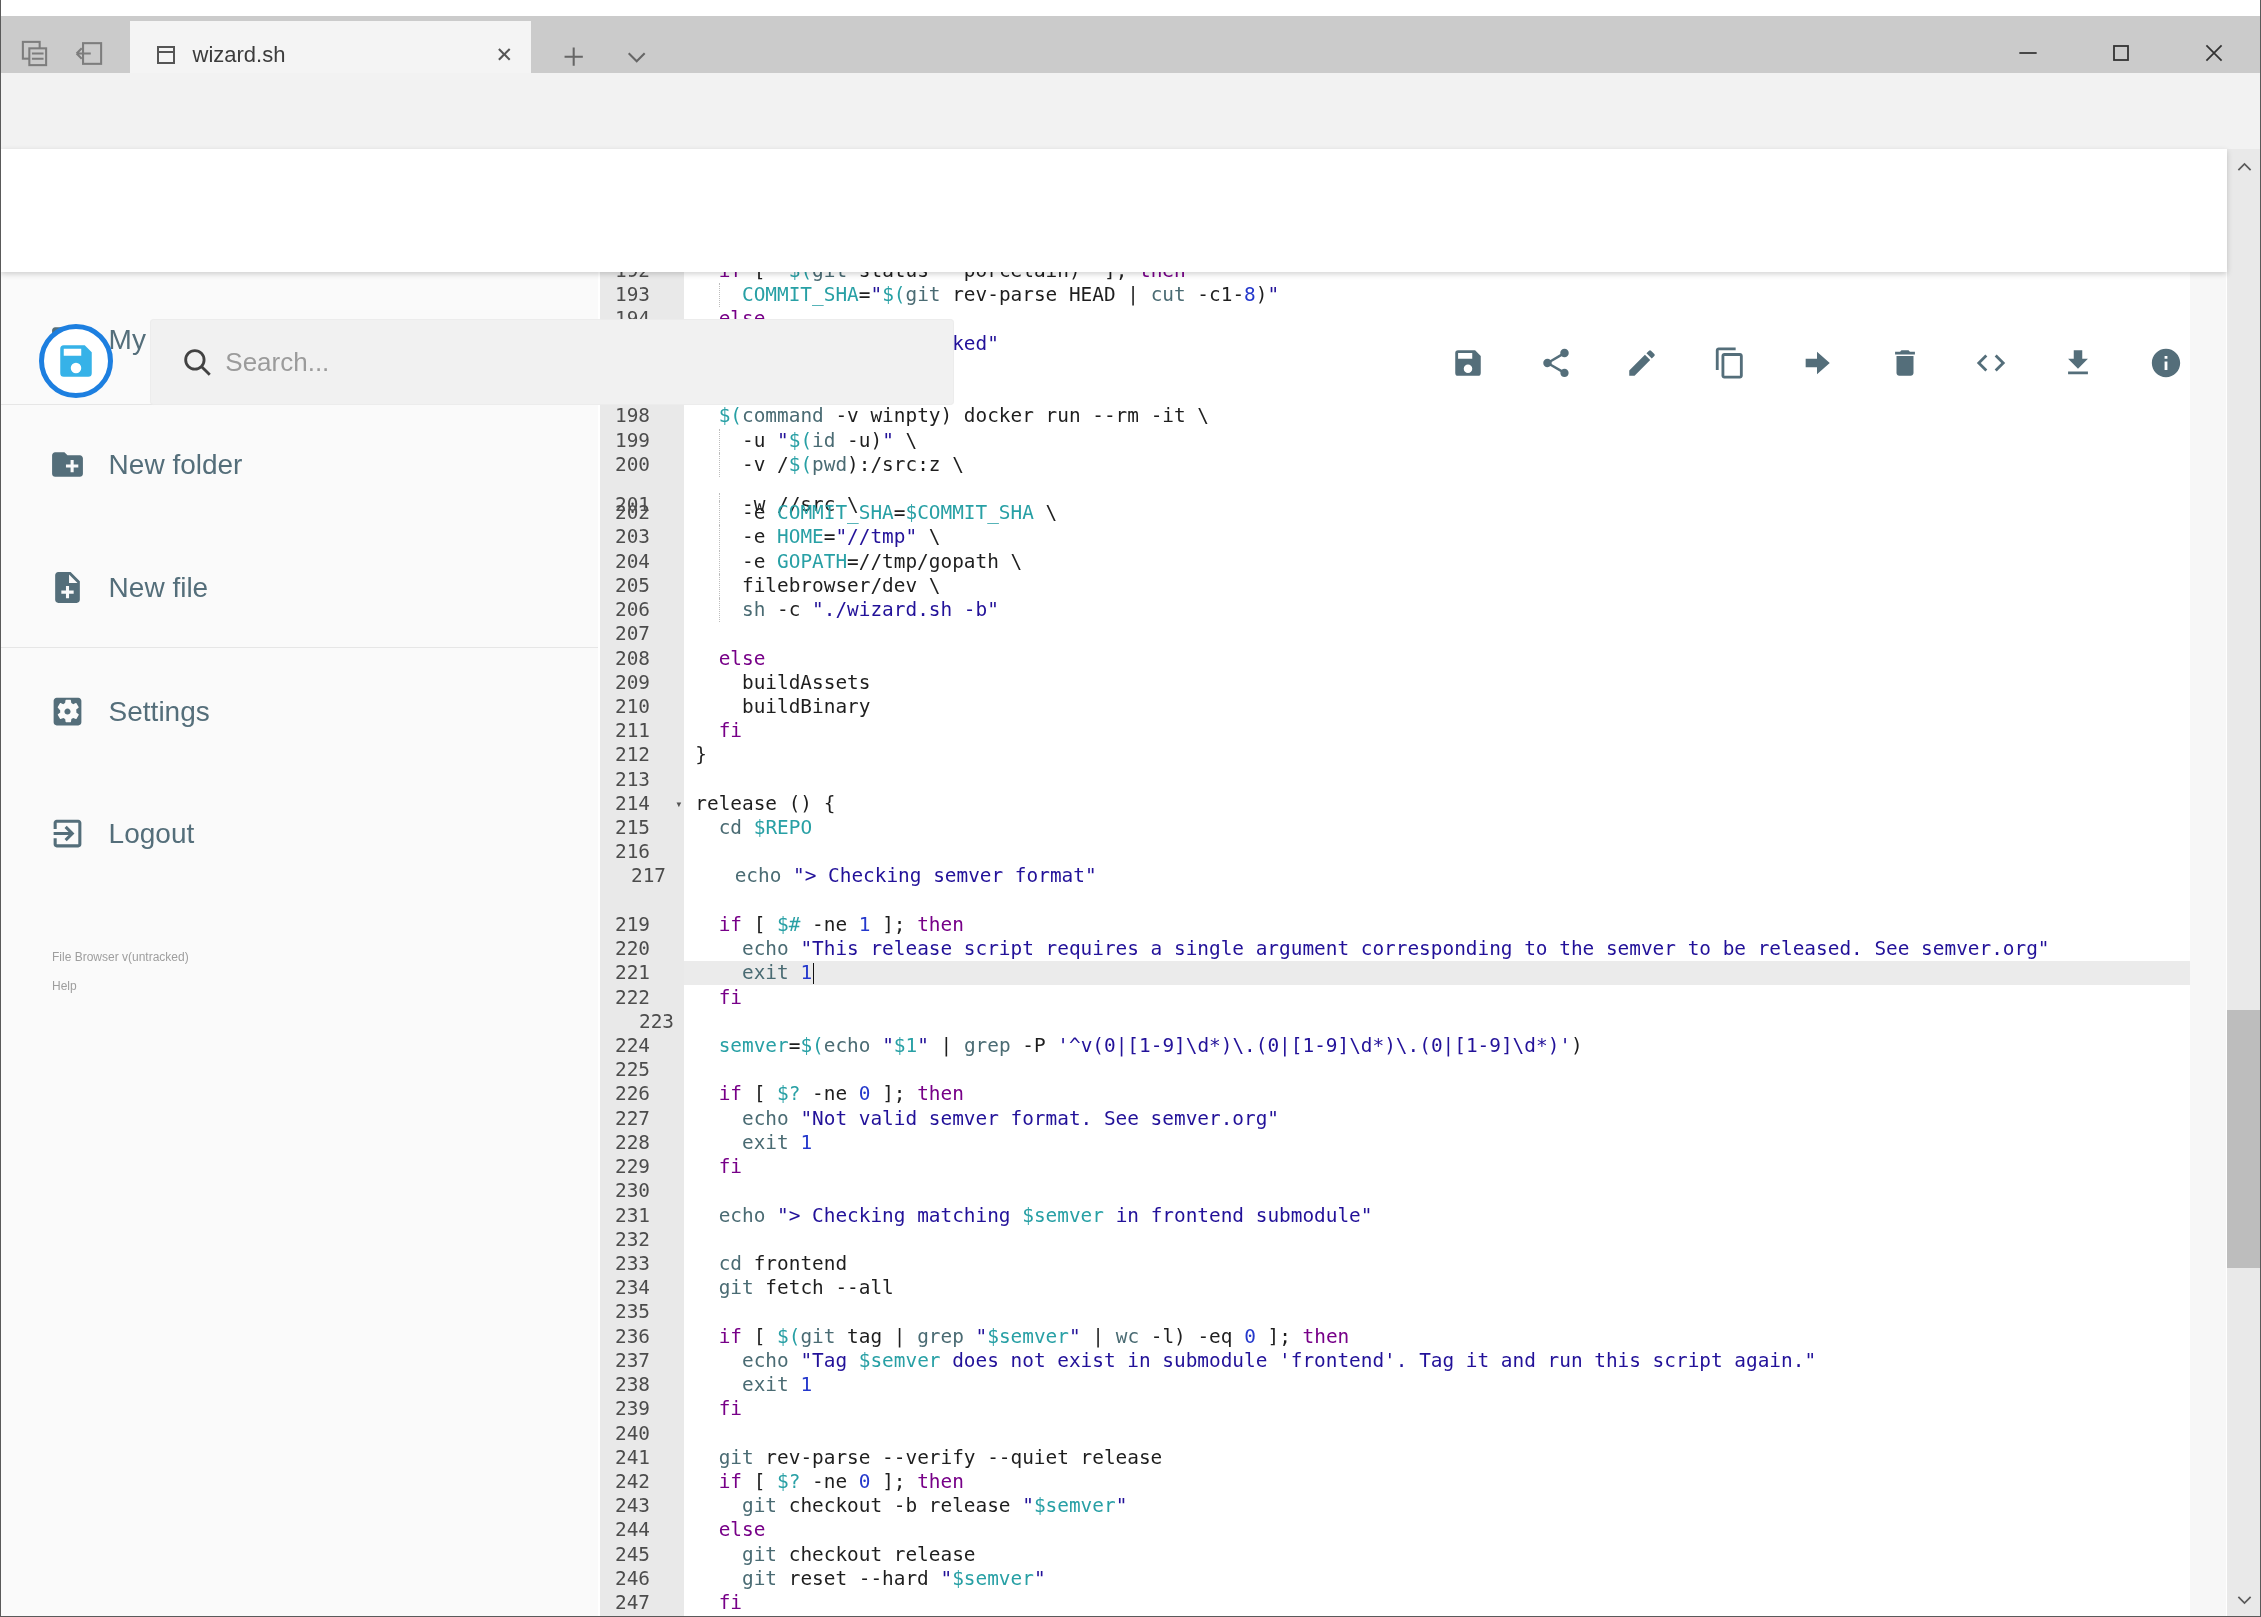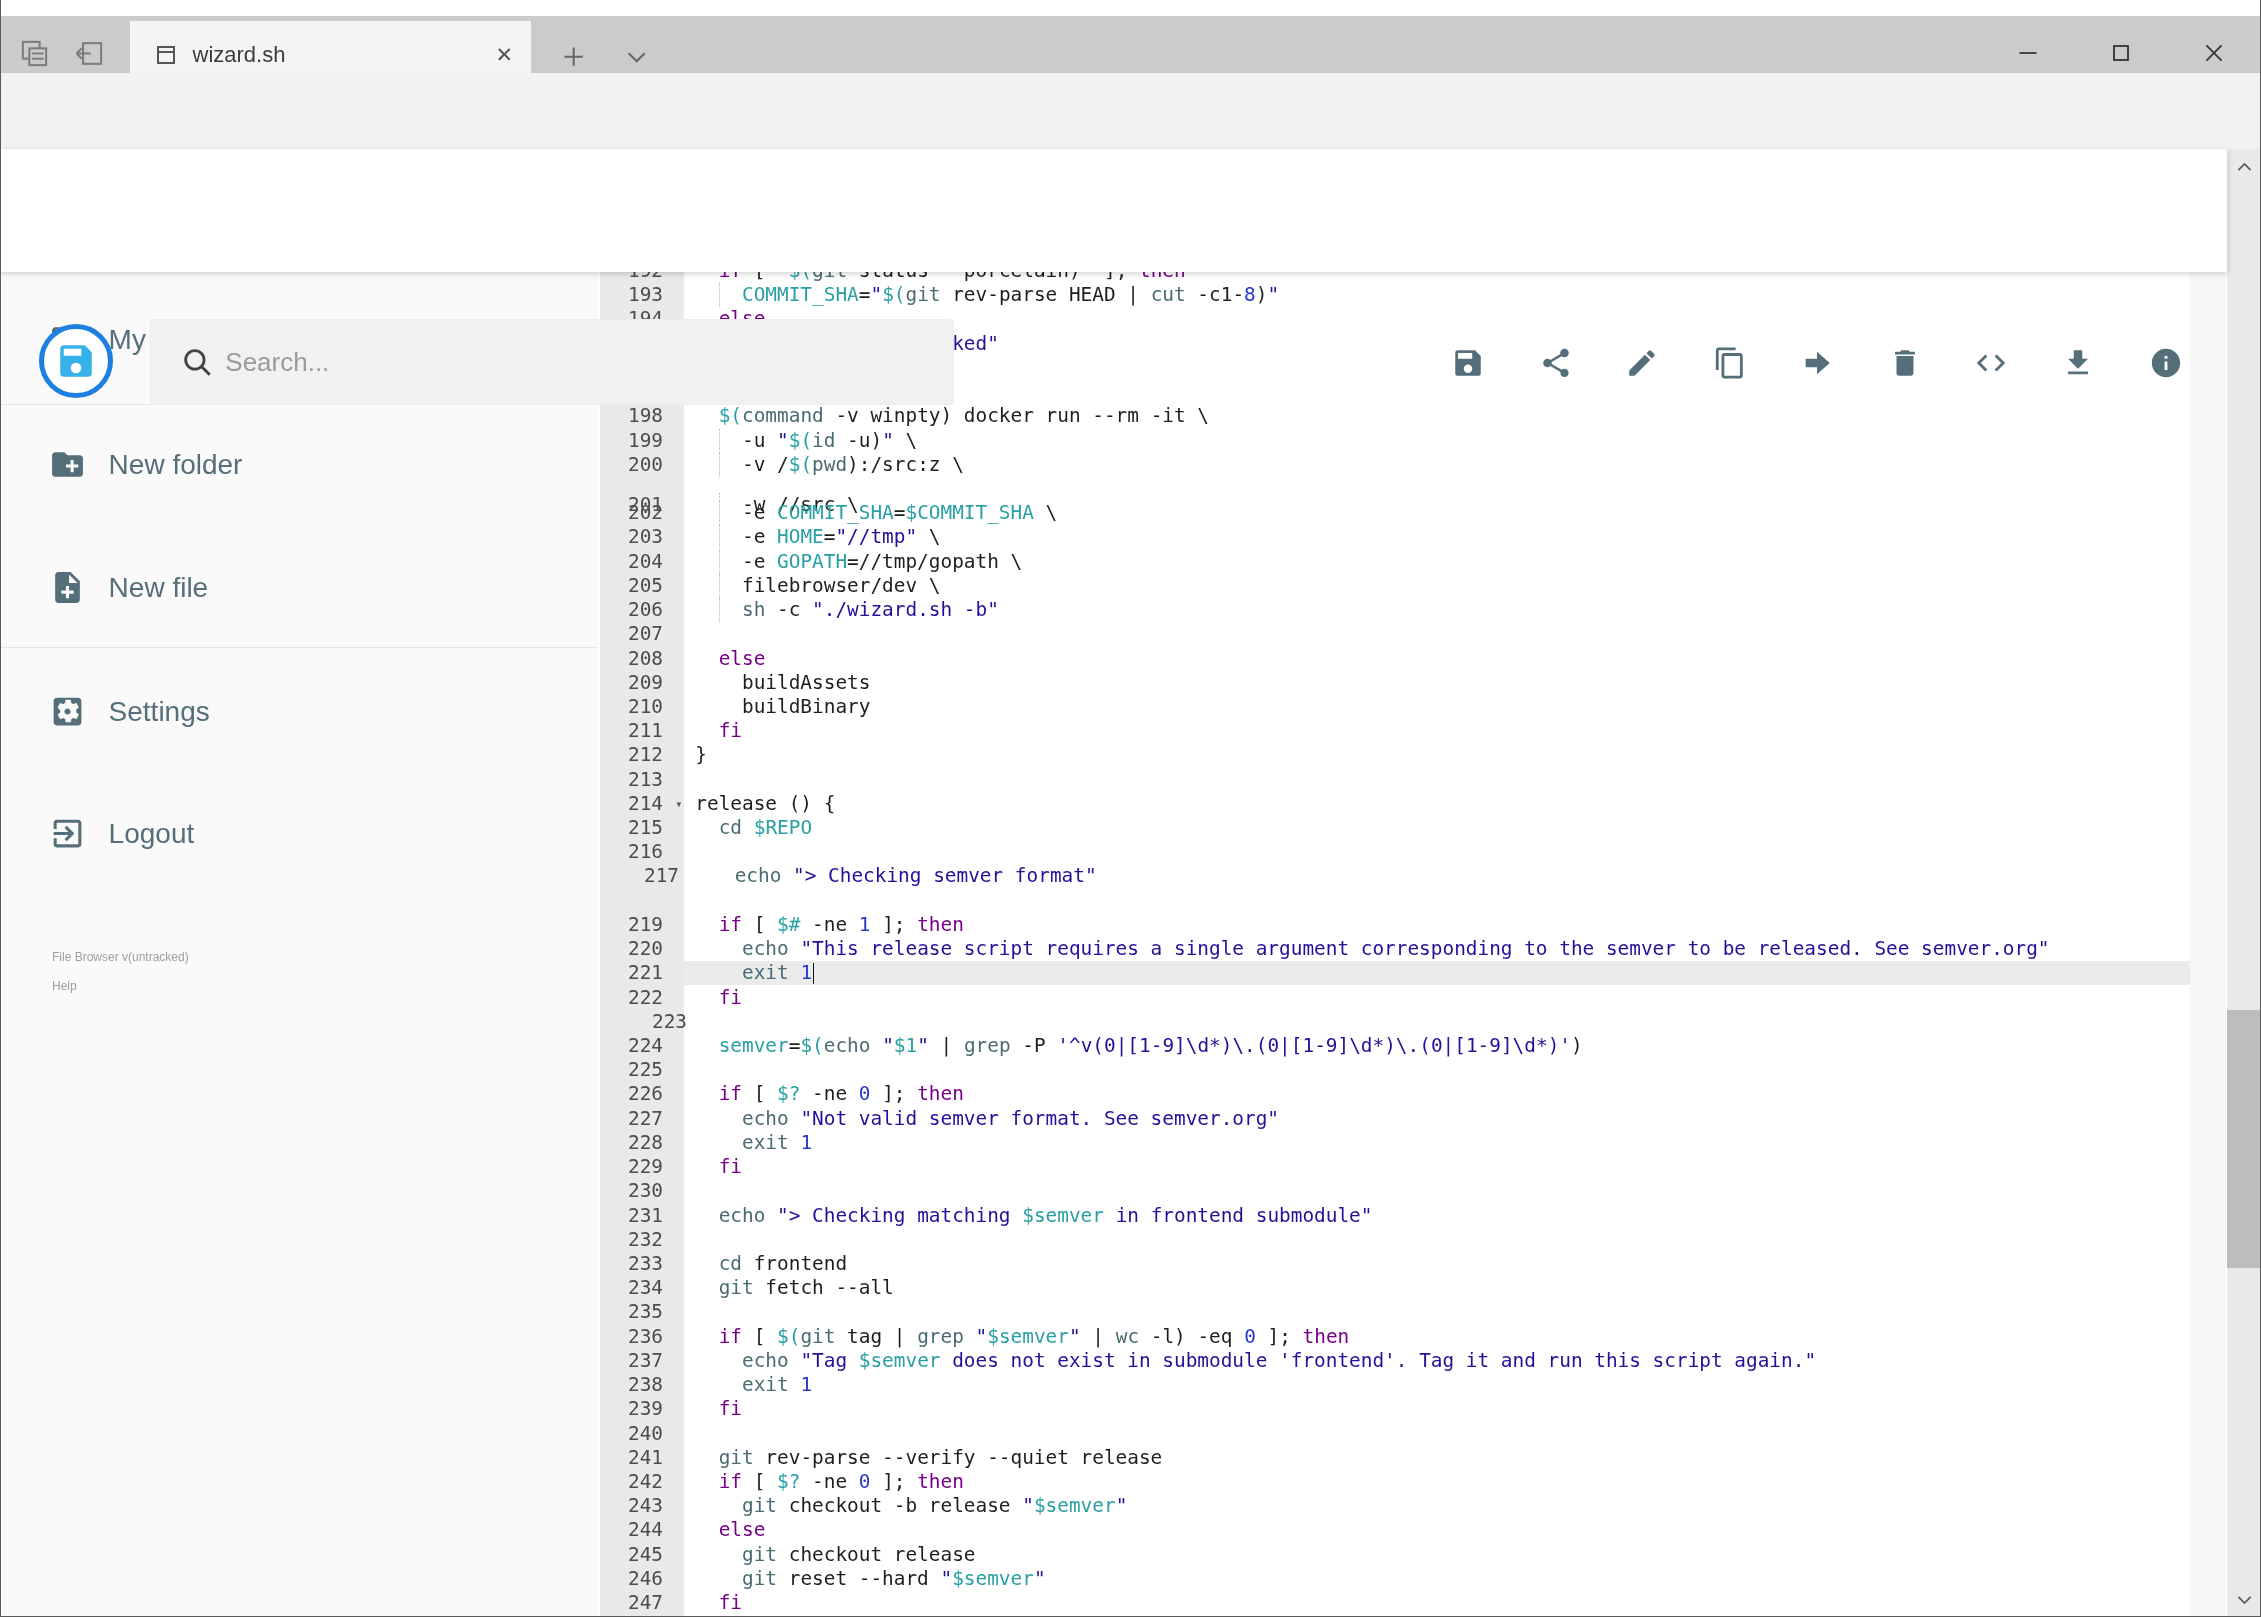--- a/index.html
+++ b/index.html
@@ -32,21 +32,21 @@
   #sidebar{left:0;top:272px;width:597px;height:1345px;background:#fafafa;}
   .sb-item{position:absolute;left:0;width:597px;height:73px;display:flex;align-items:center;cursor:pointer;}
   .sb-item .ic{margin-left:48px;width:37px;height:37px;}
   .sb-item .lbl{margin-left:22.6px;font-size:28px;color:#546e7a;}
   .sb-div{position:absolute;left:0;width:597px;height:0.8px;background:#e6e6e6;}
   .sb-meta{position:absolute;left:51px;font-size:12px;color:#9e9e9e;white-space:nowrap;}
   
   #gutterbg{left:599px;top:272px;width:84px;height:1345px;background:#e9e9e9;}
   #editor{left:599px;top:259px;width:1590px;height:1358px;}
   .cm-row{position:absolute;left:0;width:1590px;height:24px;display:flex;}
-  .cm-gut{width:84px;box-sizing:border-box;padding-right:21px;text-align:right;
+  .cm-gut{width:84px;box-sizing:border-box;padding-right:34px;text-align:right;
           font-family:"DejaVu Sans Mono",monospace;font-size:19.4px;line-height:24px;color:#4c4c4c;position:relative;}
   .cm-code{width:1506px;position:relative;box-sizing:border-box;padding-left:11.3px;white-space:pre;
            font-family:"DejaVu Sans Mono",monospace;font-size:19.4px;line-height:24px;color:#1e1e1e;cursor:text;}
   .cm-code.active{background:#ebebeb;}
   .tk-k{color:#770088}.tk-v{color:#28a0a5}.tk-s{color:#221199}.tk-n{color:#2438cc}.tk-b{color:#4a6b73}.tk-t{color:#1e1e1e}
   .guide{position:absolute;top:0;left:calc(11.3px + 2ch);width:0;height:24px;border-left:0.8px dotted #bdbdbd;}
   .caret{display:inline-block;width:1.6px;height:21px;background:#111;vertical-align:text-bottom;margin-left:0.8px;}
   .fold{position:absolute;right:1.6px;top:0;font-size:12px;color:#555;line-height:24px;cursor:pointer;}
   #edscroll{left:2189px;top:272px;width:36px;height:1345px;background:#f7f7f7;}
   

